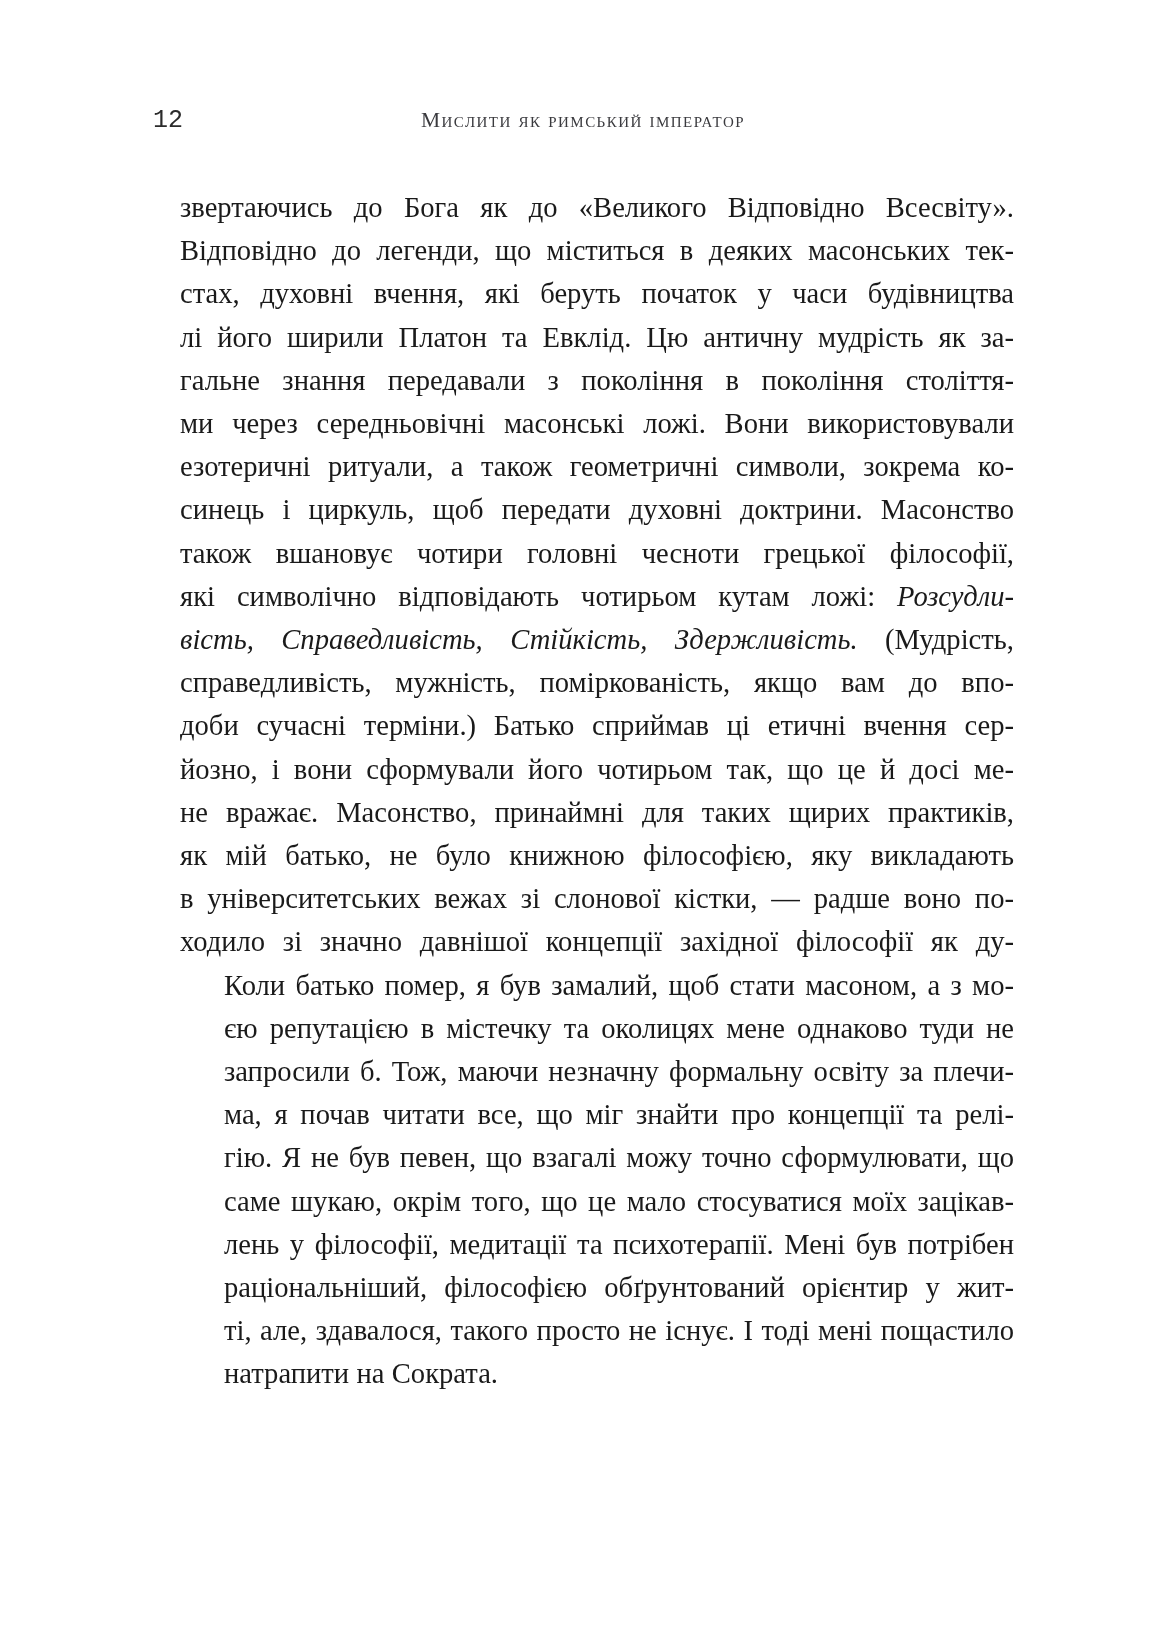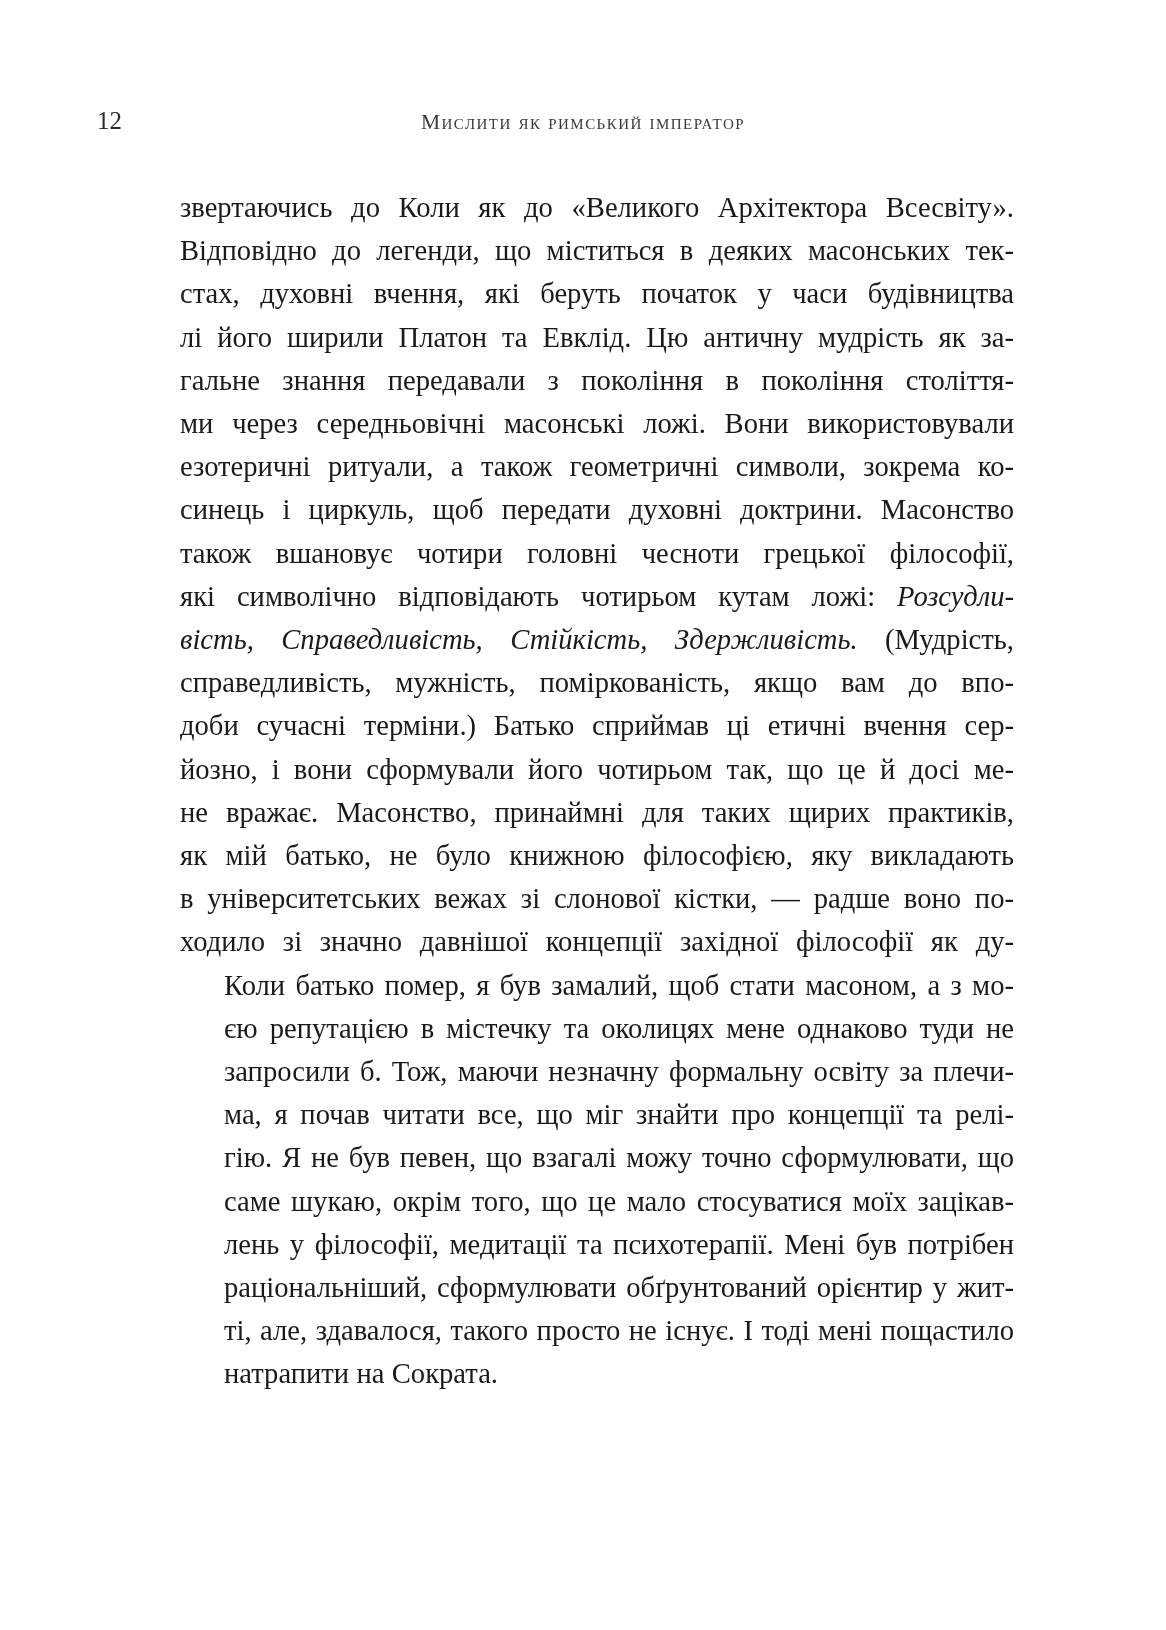--- a/index.html
+++ b/index.html
@@ -24,26 +24,27 @@
     position: absolute;
     top: 108px;
     left: 97px;
     right: 97px;
     height: 34px;
     display: flex;
     align-items: baseline;
   }
 
   .folio {
-    font-family: Liberation Serif, serif;
+    font-family: Liberation Mono, monospace;
     font-size: 25px;
     color: #2b2b2b;
     line-height: 1;
     width: 86px;
     flex: 0 0 auto;
+    text-align: right;
   }
 
   .head-title {
     flex: 1 1 auto;
     text-align: center;
     font-family: "Liberation Serif", "DejaVu Serif", serif;
     font-size: 21.5px;
     font-variant: small-caps;
     letter-spacing: 1.45px;
     color: #3a3a3e;
@@ -97,21 +98,21 @@
 
 <div class="page">
 
   <div class="running-head">
     <div class="folio">12</div>
     <div class="head-title">Мислити як римський імператор</div>
   </div>
 
   <div class="textblock">
     <p class="body">
-        <span class="line">звертаючись до Коли як до «Великого Архітектора Всесвіту».</span>
+        <span class="line">звертаючись до Бога як до «Великого Відповідно Всесвіту».</span>
         <span class="line">Відповідно до легенди, що міститься в деяких масонських тек-</span>
         <span class="line">стах, духовні вчення, які беруть початок у часи будівництва</span>
         <span class="line">лі його ширили Платон та Евклід. Цю античну мудрість як за-</span>
         <span class="line">гальне знання передавали з покоління в покоління століття-</span>
         <span class="line">ми через середньовічні масонські ложі. Вони використовували</span>
         <span class="line">езотеричні ритуали, а також геометричні символи, зокрема ко-</span>
         <span class="line">синець і циркуль, щоб передати духовні доктрини. Масонство</span>
         <span class="line">також вшановує чотири головні чесноти грецької філософії,</span>
         <span class="line">які символічно відповідають чотирьом кутам ложі: <i>Розсудли-</i></span>
         <span class="line"><i>вість, Справедливість, Стійкість, Здержливість.</i> (Мудрість,</span>
@@ -124,19 +125,19 @@
         <span class="line">ходило зі значно давнішої концепції західної філософії як ду-</span>
       </p>
     <p class="body indent">
         <span class="line" style="text-indent: 44px;">Коли батько помер, я був замалий, щоб стати масоном, а з мо-</span>
         <span class="line">єю репутацією в містечку та околицях мене однаково туди не</span>
         <span class="line">запросили б. Тож, маючи незначну формальну освіту за плечи-</span>
         <span class="line">ма, я почав читати все, що міг знайти про концепції та релі-</span>
         <span class="line">гію. Я не був певен, що взагалі можу точно сформулювати, що</span>
         <span class="line">саме шукаю, окрім того, що це мало стосуватися моїх зацікав-</span>
         <span class="line">лень у філософії, медитації та психотерапії. Мені був потрібен</span>
-        <span class="line">раціональніший, сформулювати обґрунтований орієнтир у жит-</span>
+        <span class="line">раціональніший, філософією обґрунтований орієнтир у жит-</span>
         <span class="line">ті, але, здавалося, такого просто не існує. І тоді мені пощастило</span>
         <span class="line last">натрапити на Сократа.</span>
       </p>
   </div>
 
 </div>
 
 </body></html>

